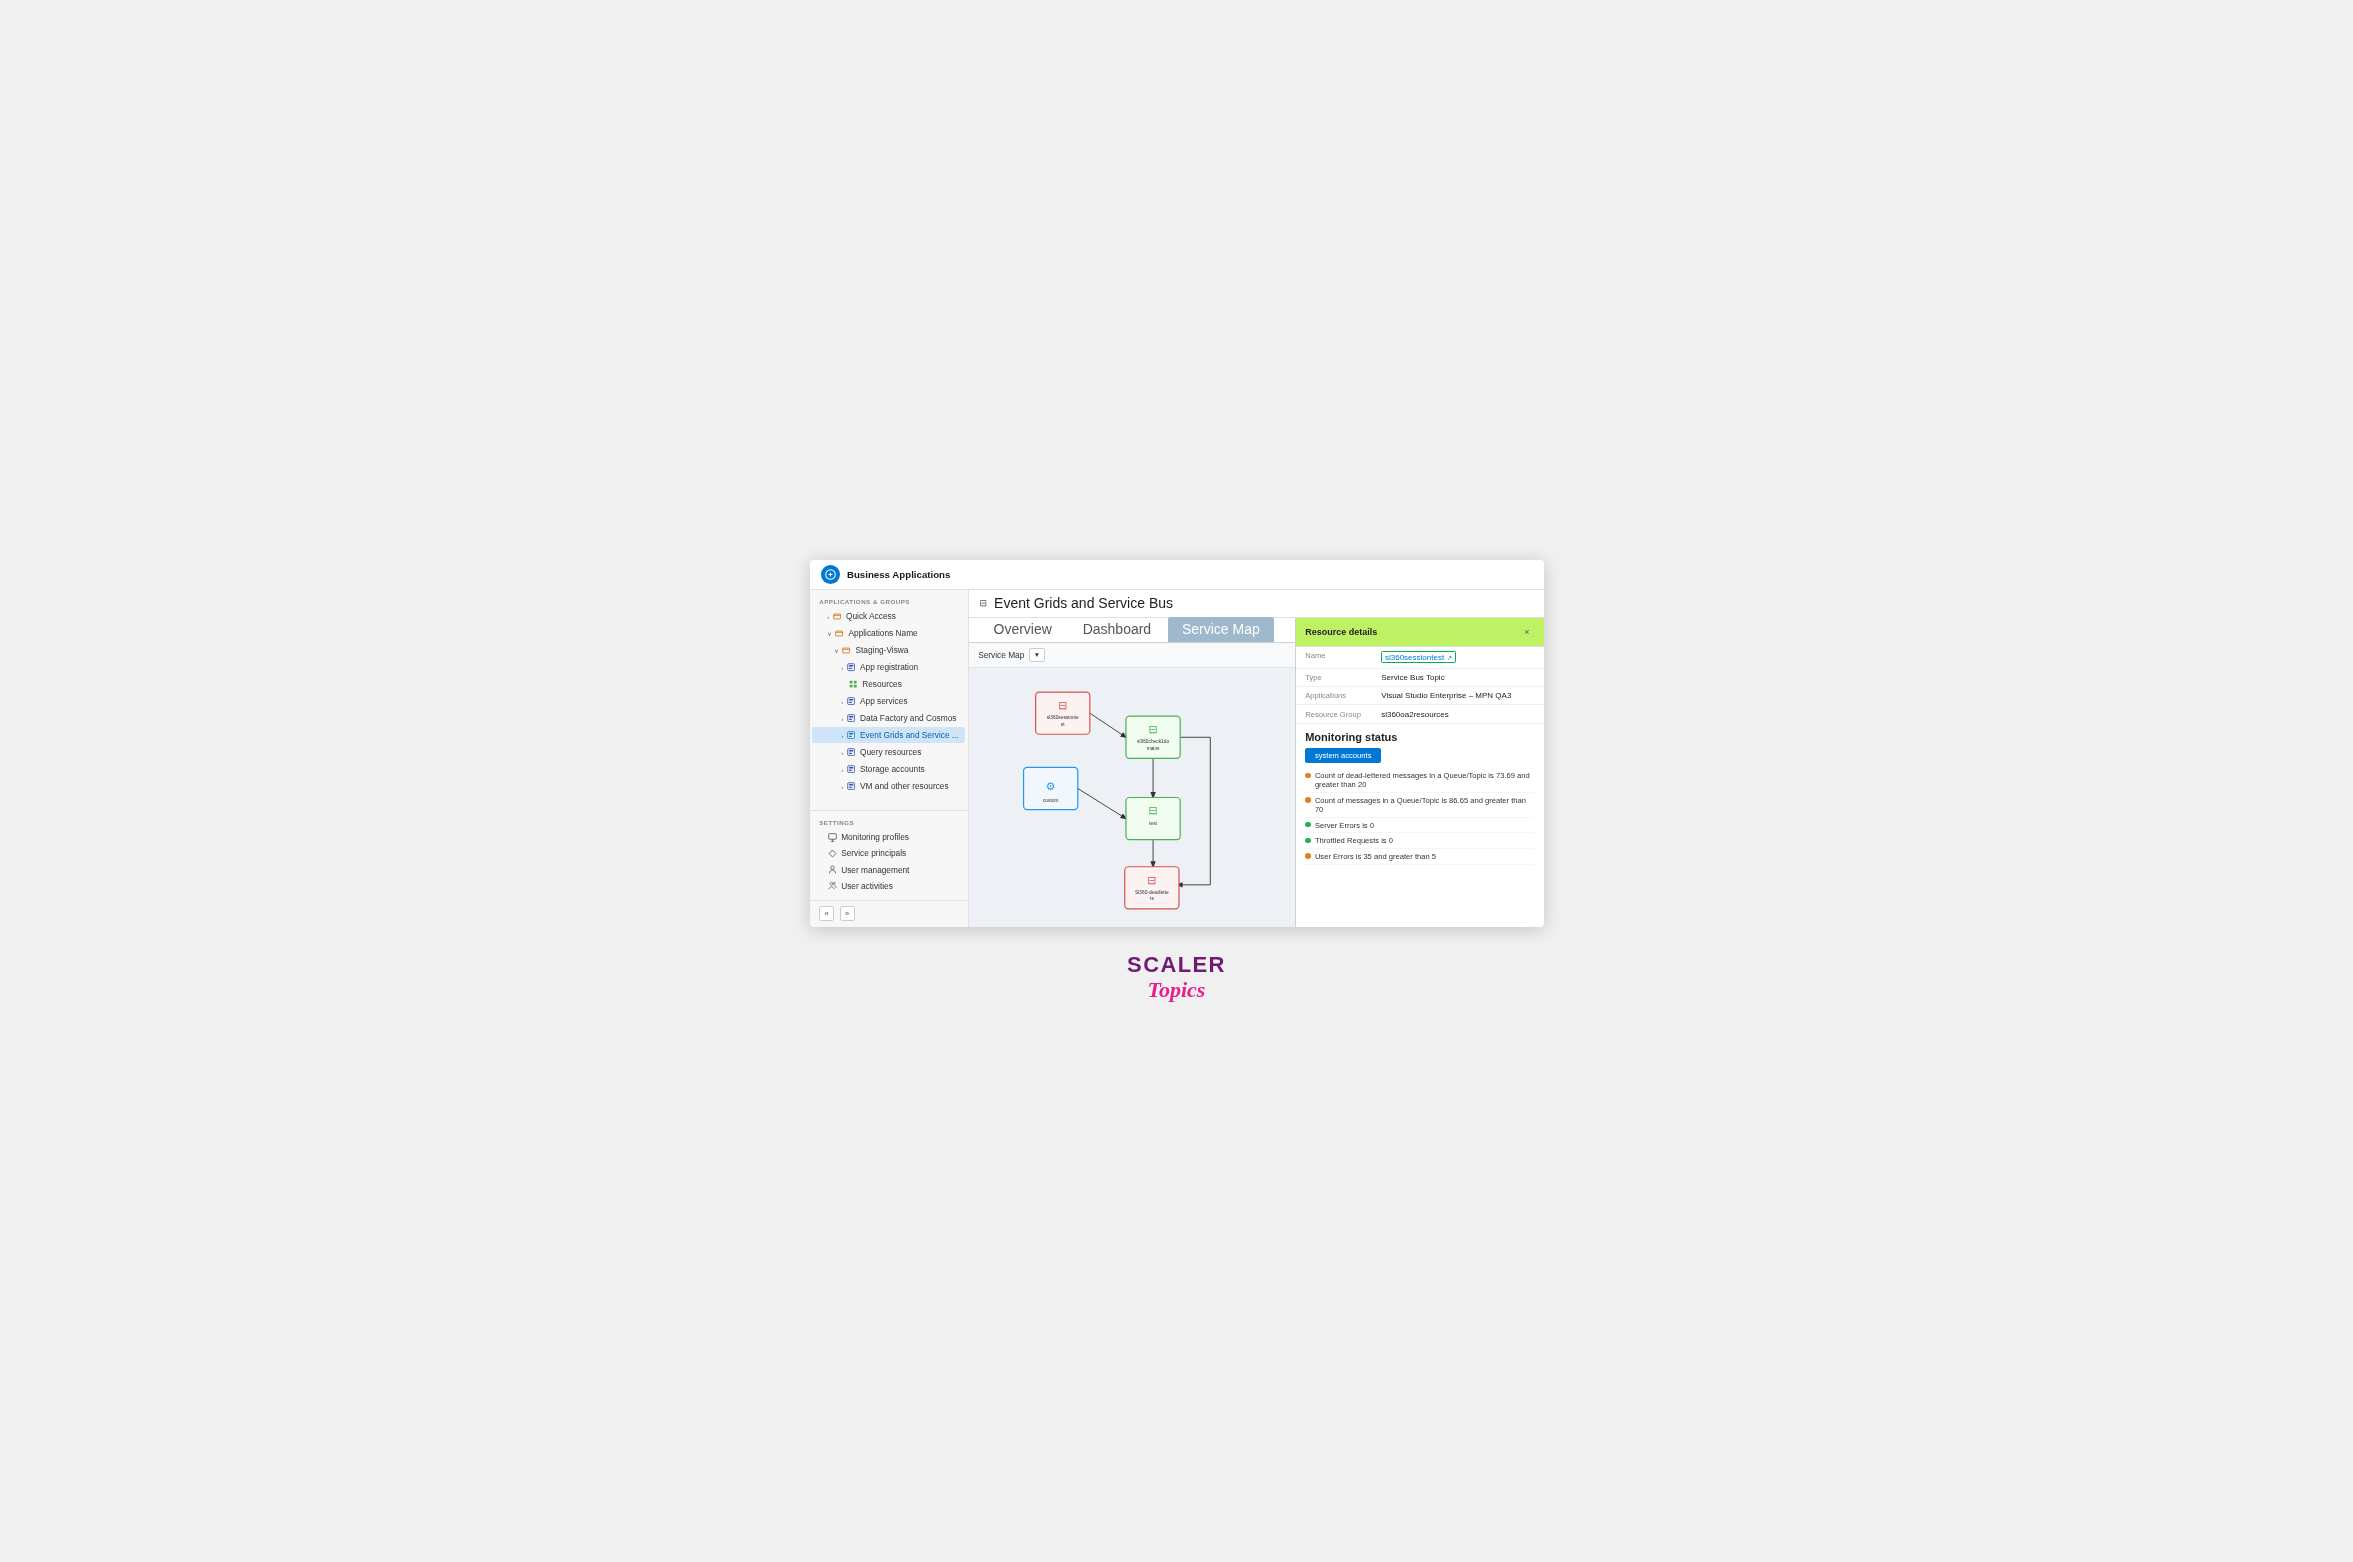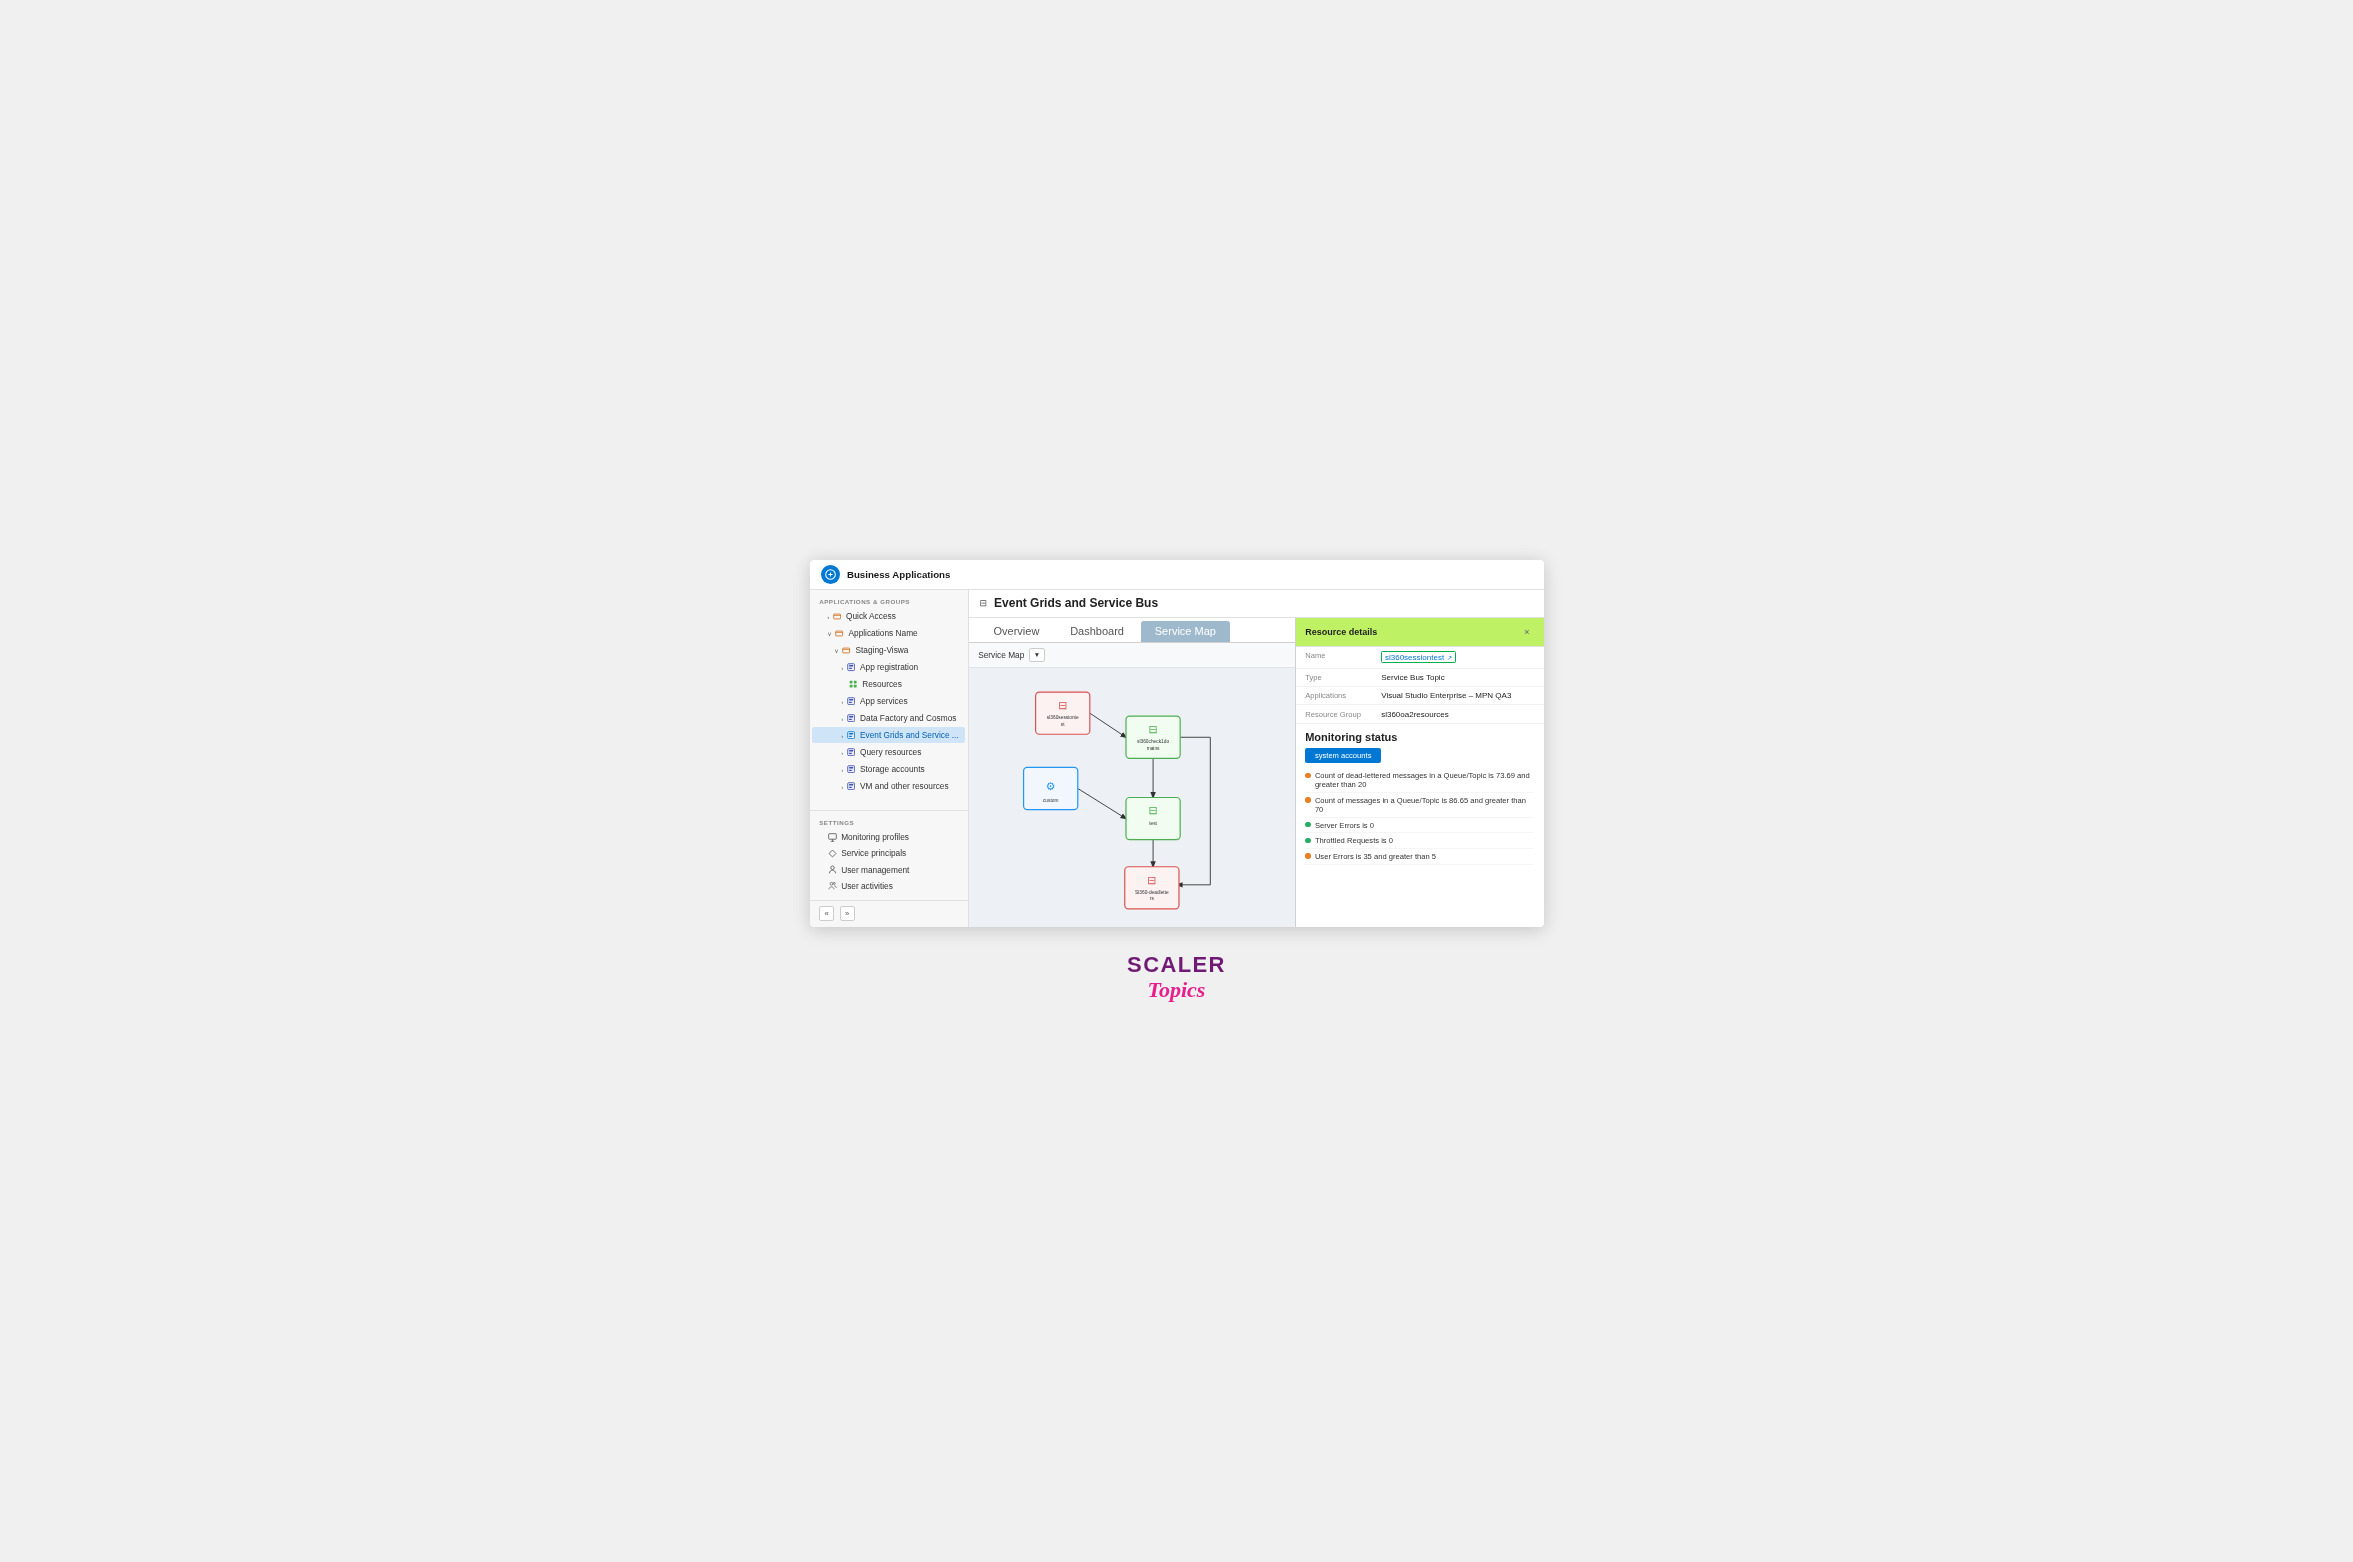--- a/index.html
+++ b/index.html
@@ -154,38 +154,38 @@
       align-items: center;
       gap: 7px;
       height: 28px;
       flex-shrink: 0;
     }
     .header-icon {
       color: #555;
       font-size: 9px;
     }
     .content-title {
-      font-size: 12px;
-      font-weight: 700;
+      font-size: 14px;
+      font-weight: 400;
       color: #222;
     }
 
     
     .tabs-bar {
       background: #fff;
       border-bottom: 0.7px solid #d0d0d0;
       display: flex;
       align-items: flex-end;
       padding: 0 11px;
       height: 25px;
       flex-shrink: 0;
     }
     .tab {
       padding: 4.2px 14px;
-      font-size: 11px;
+      font-size: 14px;
       color: #555;
       cursor: pointer;
       border-bottom: 1.4px solid transparent;
       margin-right: 2.8px;
     }
     .tab.active {
       color: #fff;
       background: #9eb8cc;
       border-radius: 2.8px 2.8px 0 0;
       border-bottom: 1.4px solid #9eb8cc;

